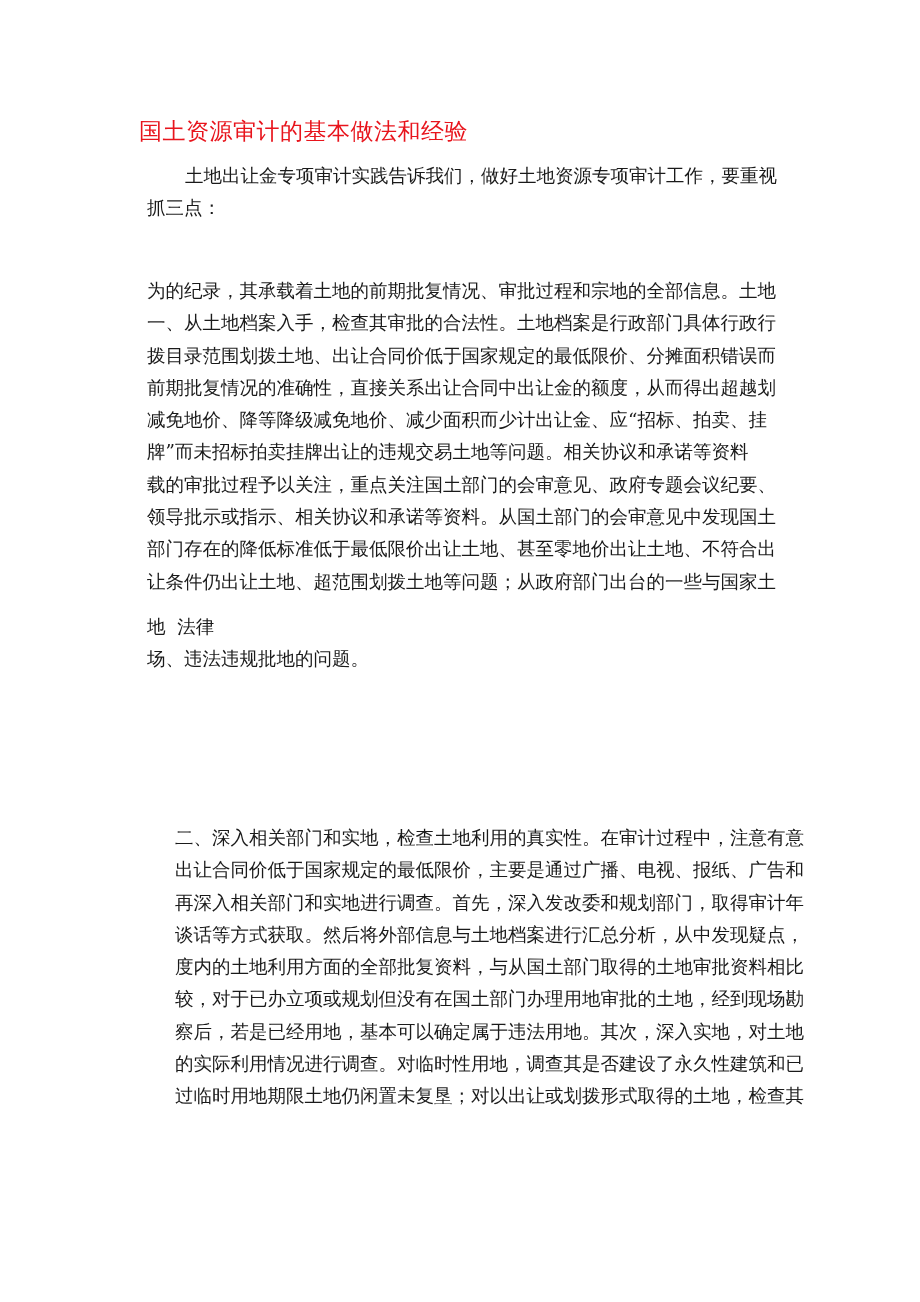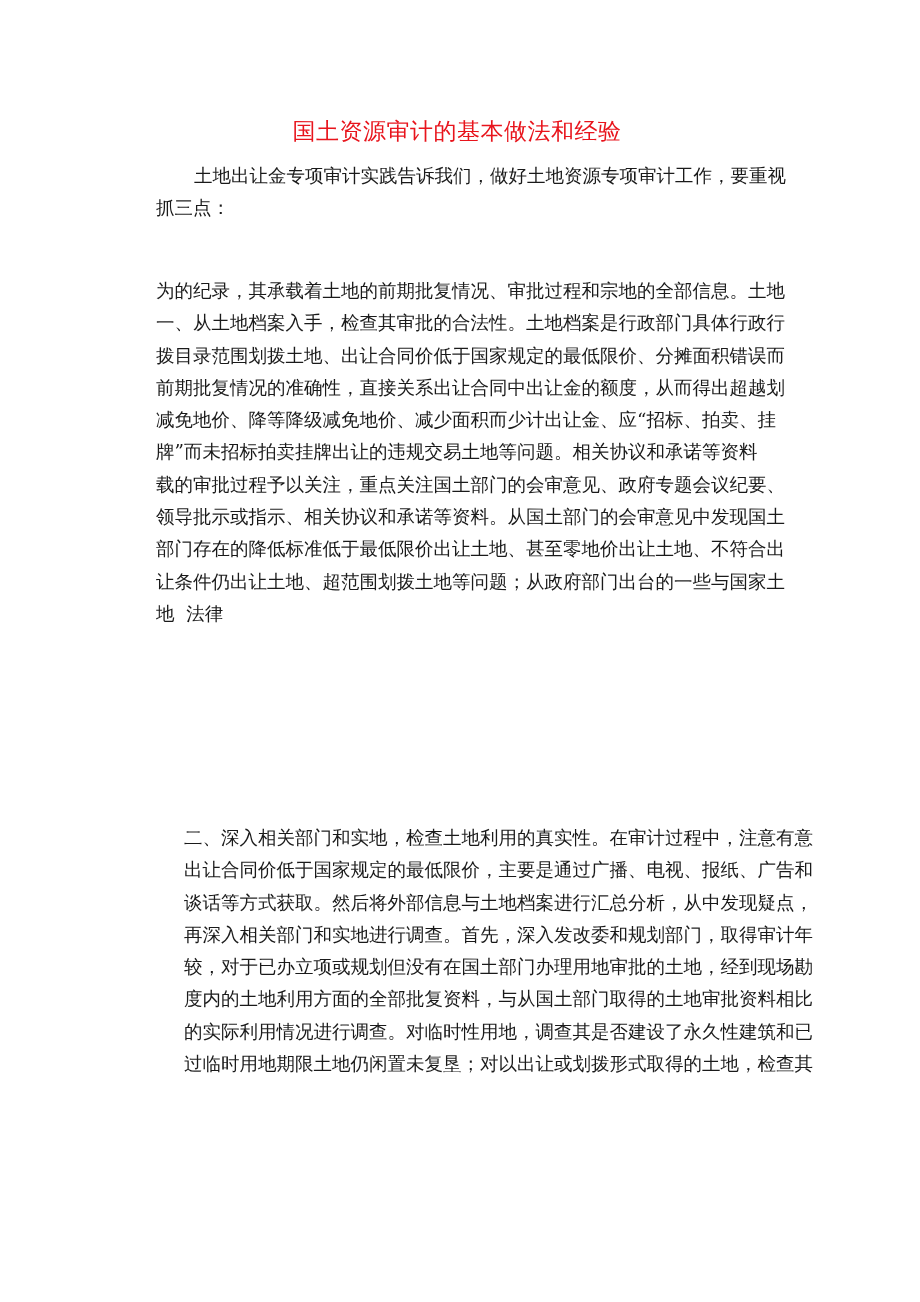--- a/index.html
+++ b/index.html
@@ -1,22 +1,22 @@
 <!DOCTYPE html>
 <html><head>
 <meta charset="utf-8">
 <style>
   html, body { margin: 0; padding: 0; background: #ffffff; }
   body { width: 920px; height: 1302px; position: relative; overflow: hidden;
          font-family: "DejaVu Serif", "Liberation Serif", serif; color: #1a1a1a; }
   .page { position: absolute; left: 139px; top: 0; width: 636px; }
-  .title { position: absolute; top: 114px; left: 0; width: 636px; text-align: center;
+  .title { position: absolute; top: 114px; left: 0; width: 636px; text-align: left;
            font-family: "DejaVu Sans", "Liberation Sans", sans-serif;
            font-size: 23px; line-height: 34px; color: #e8141c; letter-spacing: 0.5px; }
-  .para { position: absolute; left: 17px; width: 636px; font-size: 18.5px; line-height: 32.3px;
+  .para { position: absolute; left: 8px; width: 636px; font-size: 18.5px; line-height: 32.3px;
           text-align: justify; margin: 0; }
   .line { display: block; white-space: nowrap; height: 32.3px; }
   .indent { padding-left: 38px; }
 </style>
 </head>
 <body>
 
 <div class="page">
   <div class="title">国土资源审计的基本做法和经验</div>
 
@@ -29,26 +29,28 @@
     <span class="line">为的纪录，其承载着土地的前期批复情况、审批过程和宗地的全部信息。土地</span>
     <span class="line">一、从土地档案入手，检查其审批的合法性。土地档案是行政部门具体行政行</span>
     <span class="line">拨目录范围划拨土地、出让合同价低于国家规定的最低限价、分摊面积错误而</span>
     <span class="line">前期批复情况的准确性，直接关系出让合同中出让金的额度，从而得出超越划</span>
     <span class="line">减免地价、降等降级减免地价、减少面积而少计出让金、应“招标、拍卖、挂</span>
     <span class="line">牌”而未招标拍卖挂牌出让的违规交易土地等问题。相关协议和承诺等资料</span>
     <span class="line">载的审批过程予以关注，重点关注国土部门的会审意见、政府专题会议纪要、</span>
     <span class="line">领导批示或指示、相关协议和承诺等资料。从国土部门的会审意见中发现国土</span>
     <span class="line">部门存在的降低标准低于最低限价出让土地、甚至零地价出让土地、不符合出</span>
     <span class="line">让条件仍出让土地、超范围划拨土地等问题；从政府部门出台的一些与国家土</span>
-    <span class="line" style="white-space:pre;">地  法律</span>
+    <span class="line" style="white-space:pre;margin-top:13px;">地  法律</span>
+    <span class="line">场、违法违规批地的问题。</span>
   </div>
 
   <div class="para" style="top:822px;margin-left:28px;">
     <span class="line">二、深入相关部门和实地，检查土地利用的真实性。在审计过程中，注意有意</span>
     <span class="line">出让合同价低于国家规定的最低限价，主要是通过广播、电视、报纸、广告和</span>
+    <span class="line">再深入相关部门和实地进行调查。首先，深入发改委和规划部门，取得审计年</span>
     <span class="line">谈话等方式获取。然后将外部信息与土地档案进行汇总分析，从中发现疑点，</span>
-    <span class="line">再深入相关部门和实地进行调查。首先，深入发改委和规划部门，取得审计年</span>
+    <span class="line">度内的土地利用方面的全部批复资料，与从国土部门取得的土地审批资料相比</span>
     <span class="line">较，对于已办立项或规划但没有在国土部门办理用地审批的土地，经到现场勘</span>
-    <span class="line">度内的土地利用方面的全部批复资料，与从国土部门取得的土地审批资料相比</span>
+    <span class="line">察后，若是已经用地，基本可以确定属于违法用地。其次，深入实地，对土地</span>
     <span class="line">的实际利用情况进行调查。对临时性用地，调查其是否建设了永久性建筑和已</span>
     <span class="line">过临时用地期限土地仍闲置未复垦；对以出让或划拨形式取得的土地，检查其</span>
   </div>
 </div>
 
 </body></html>

